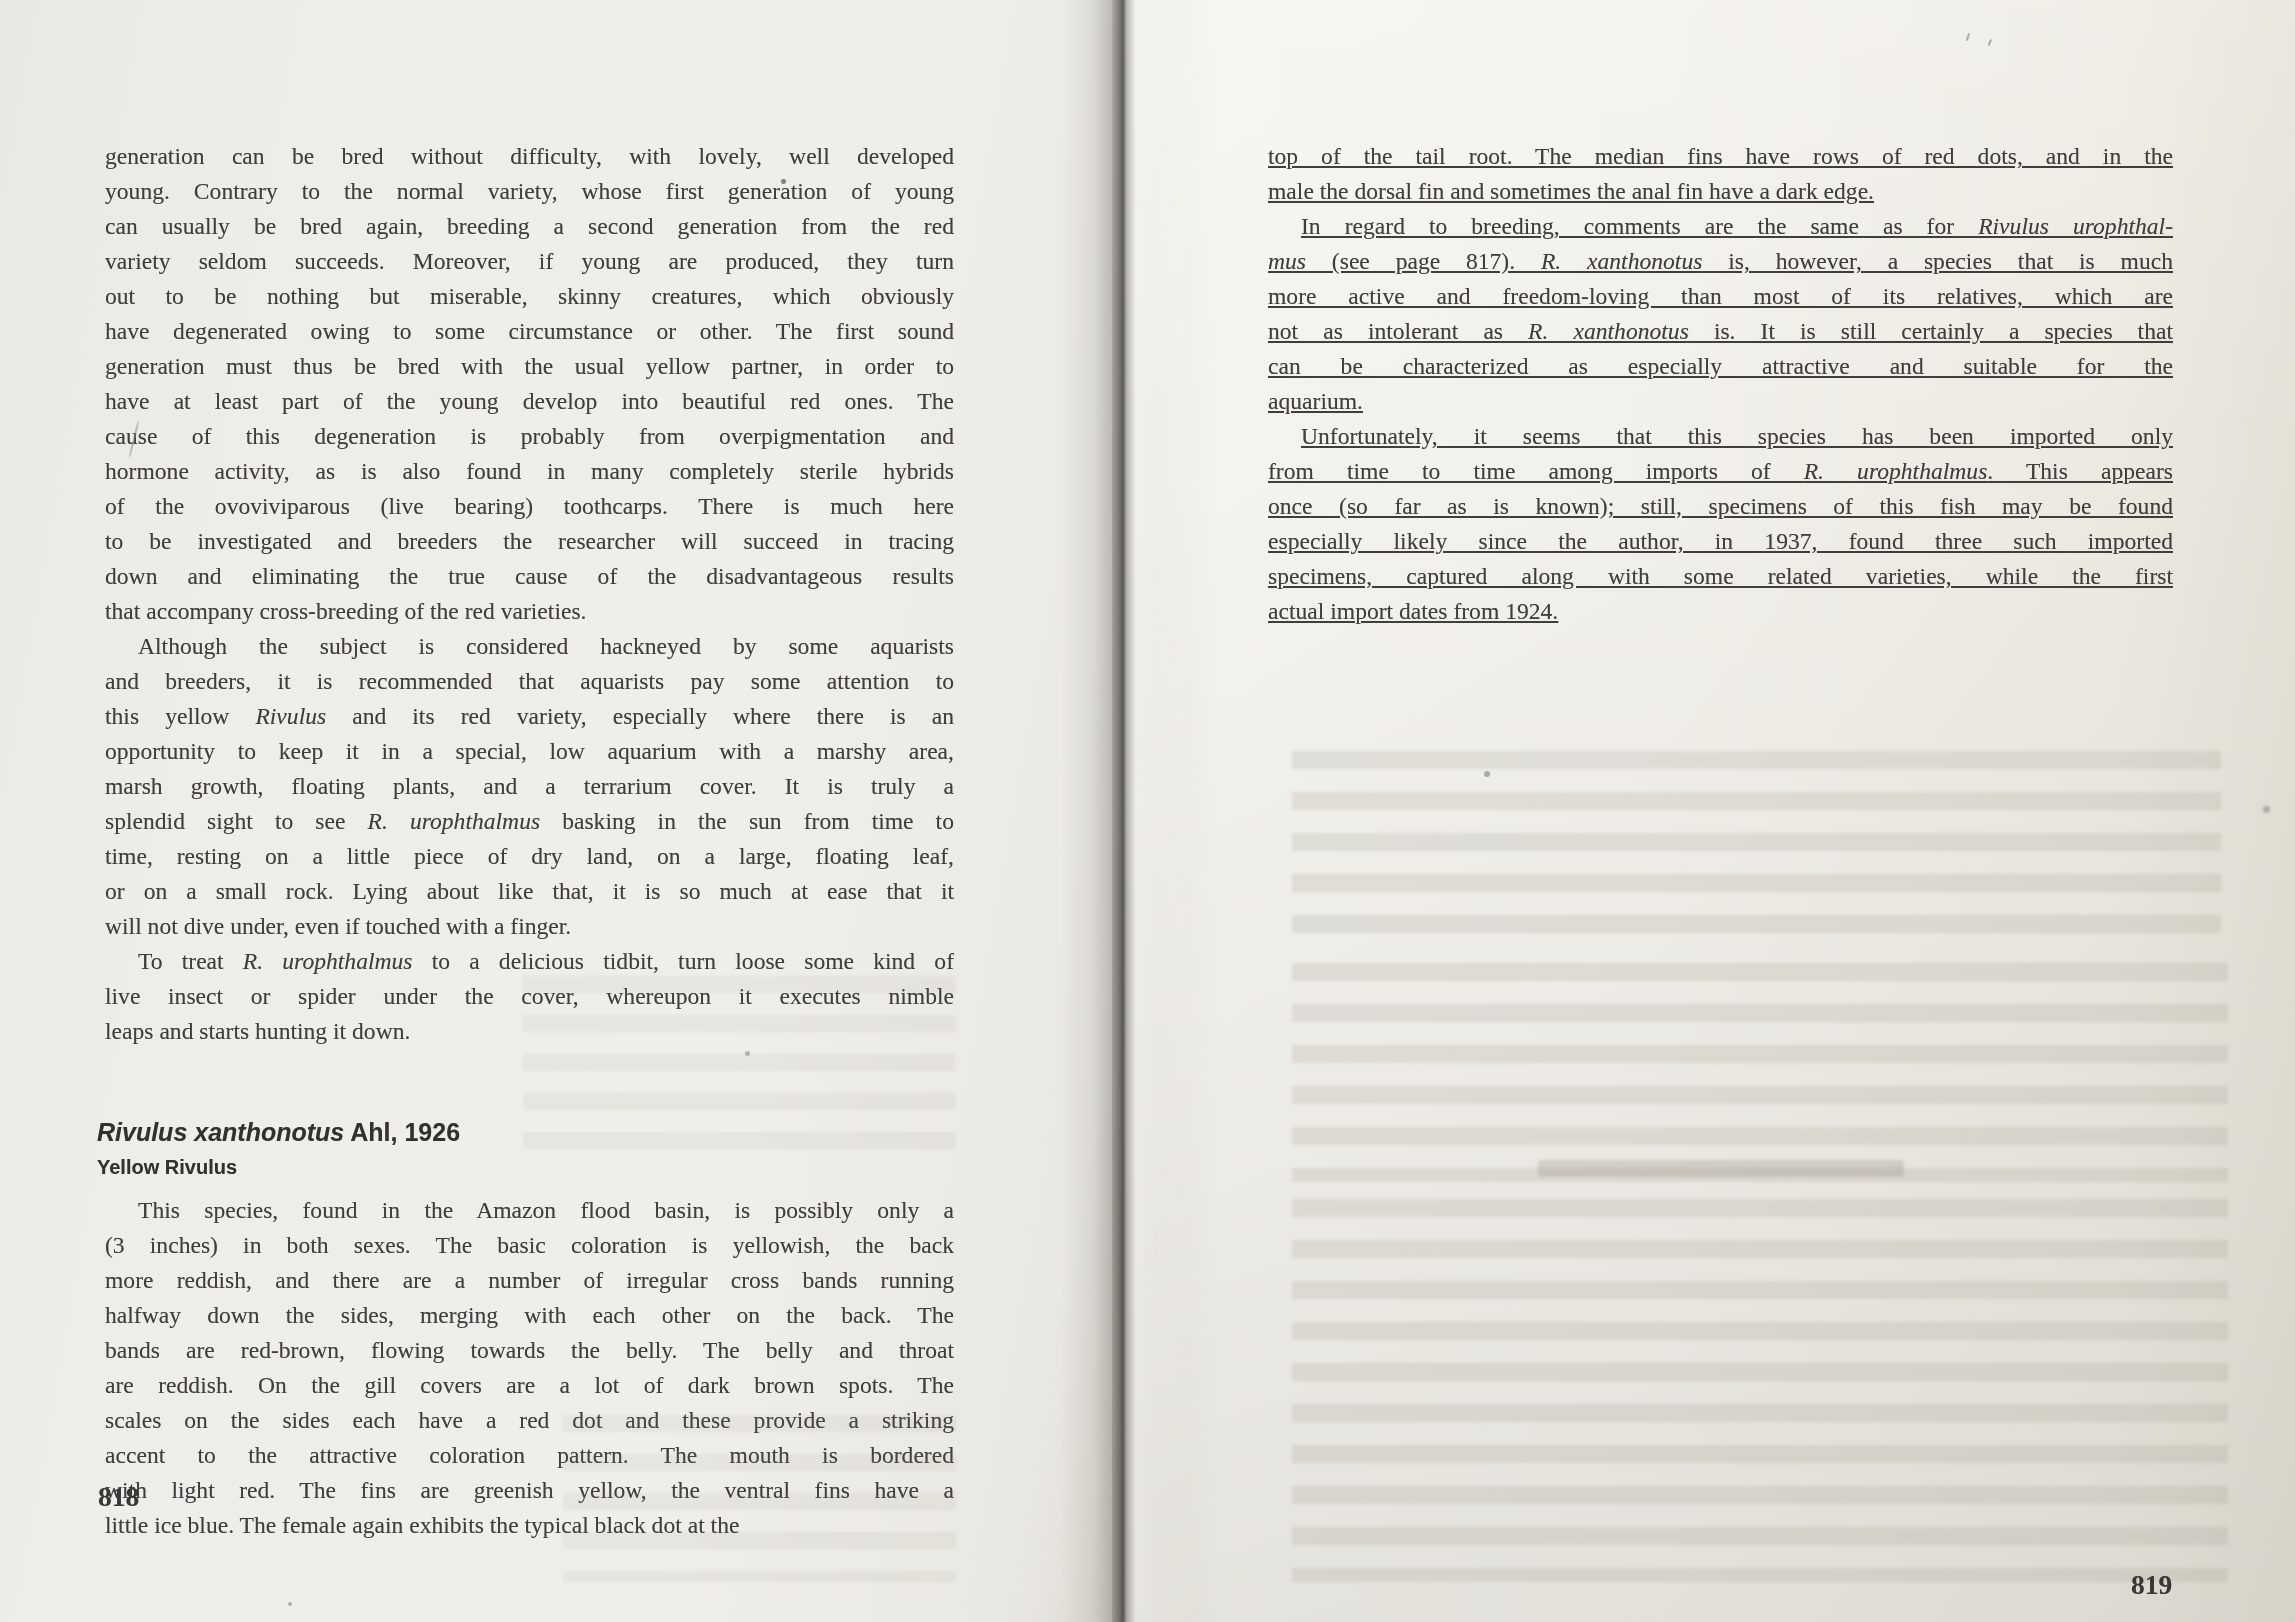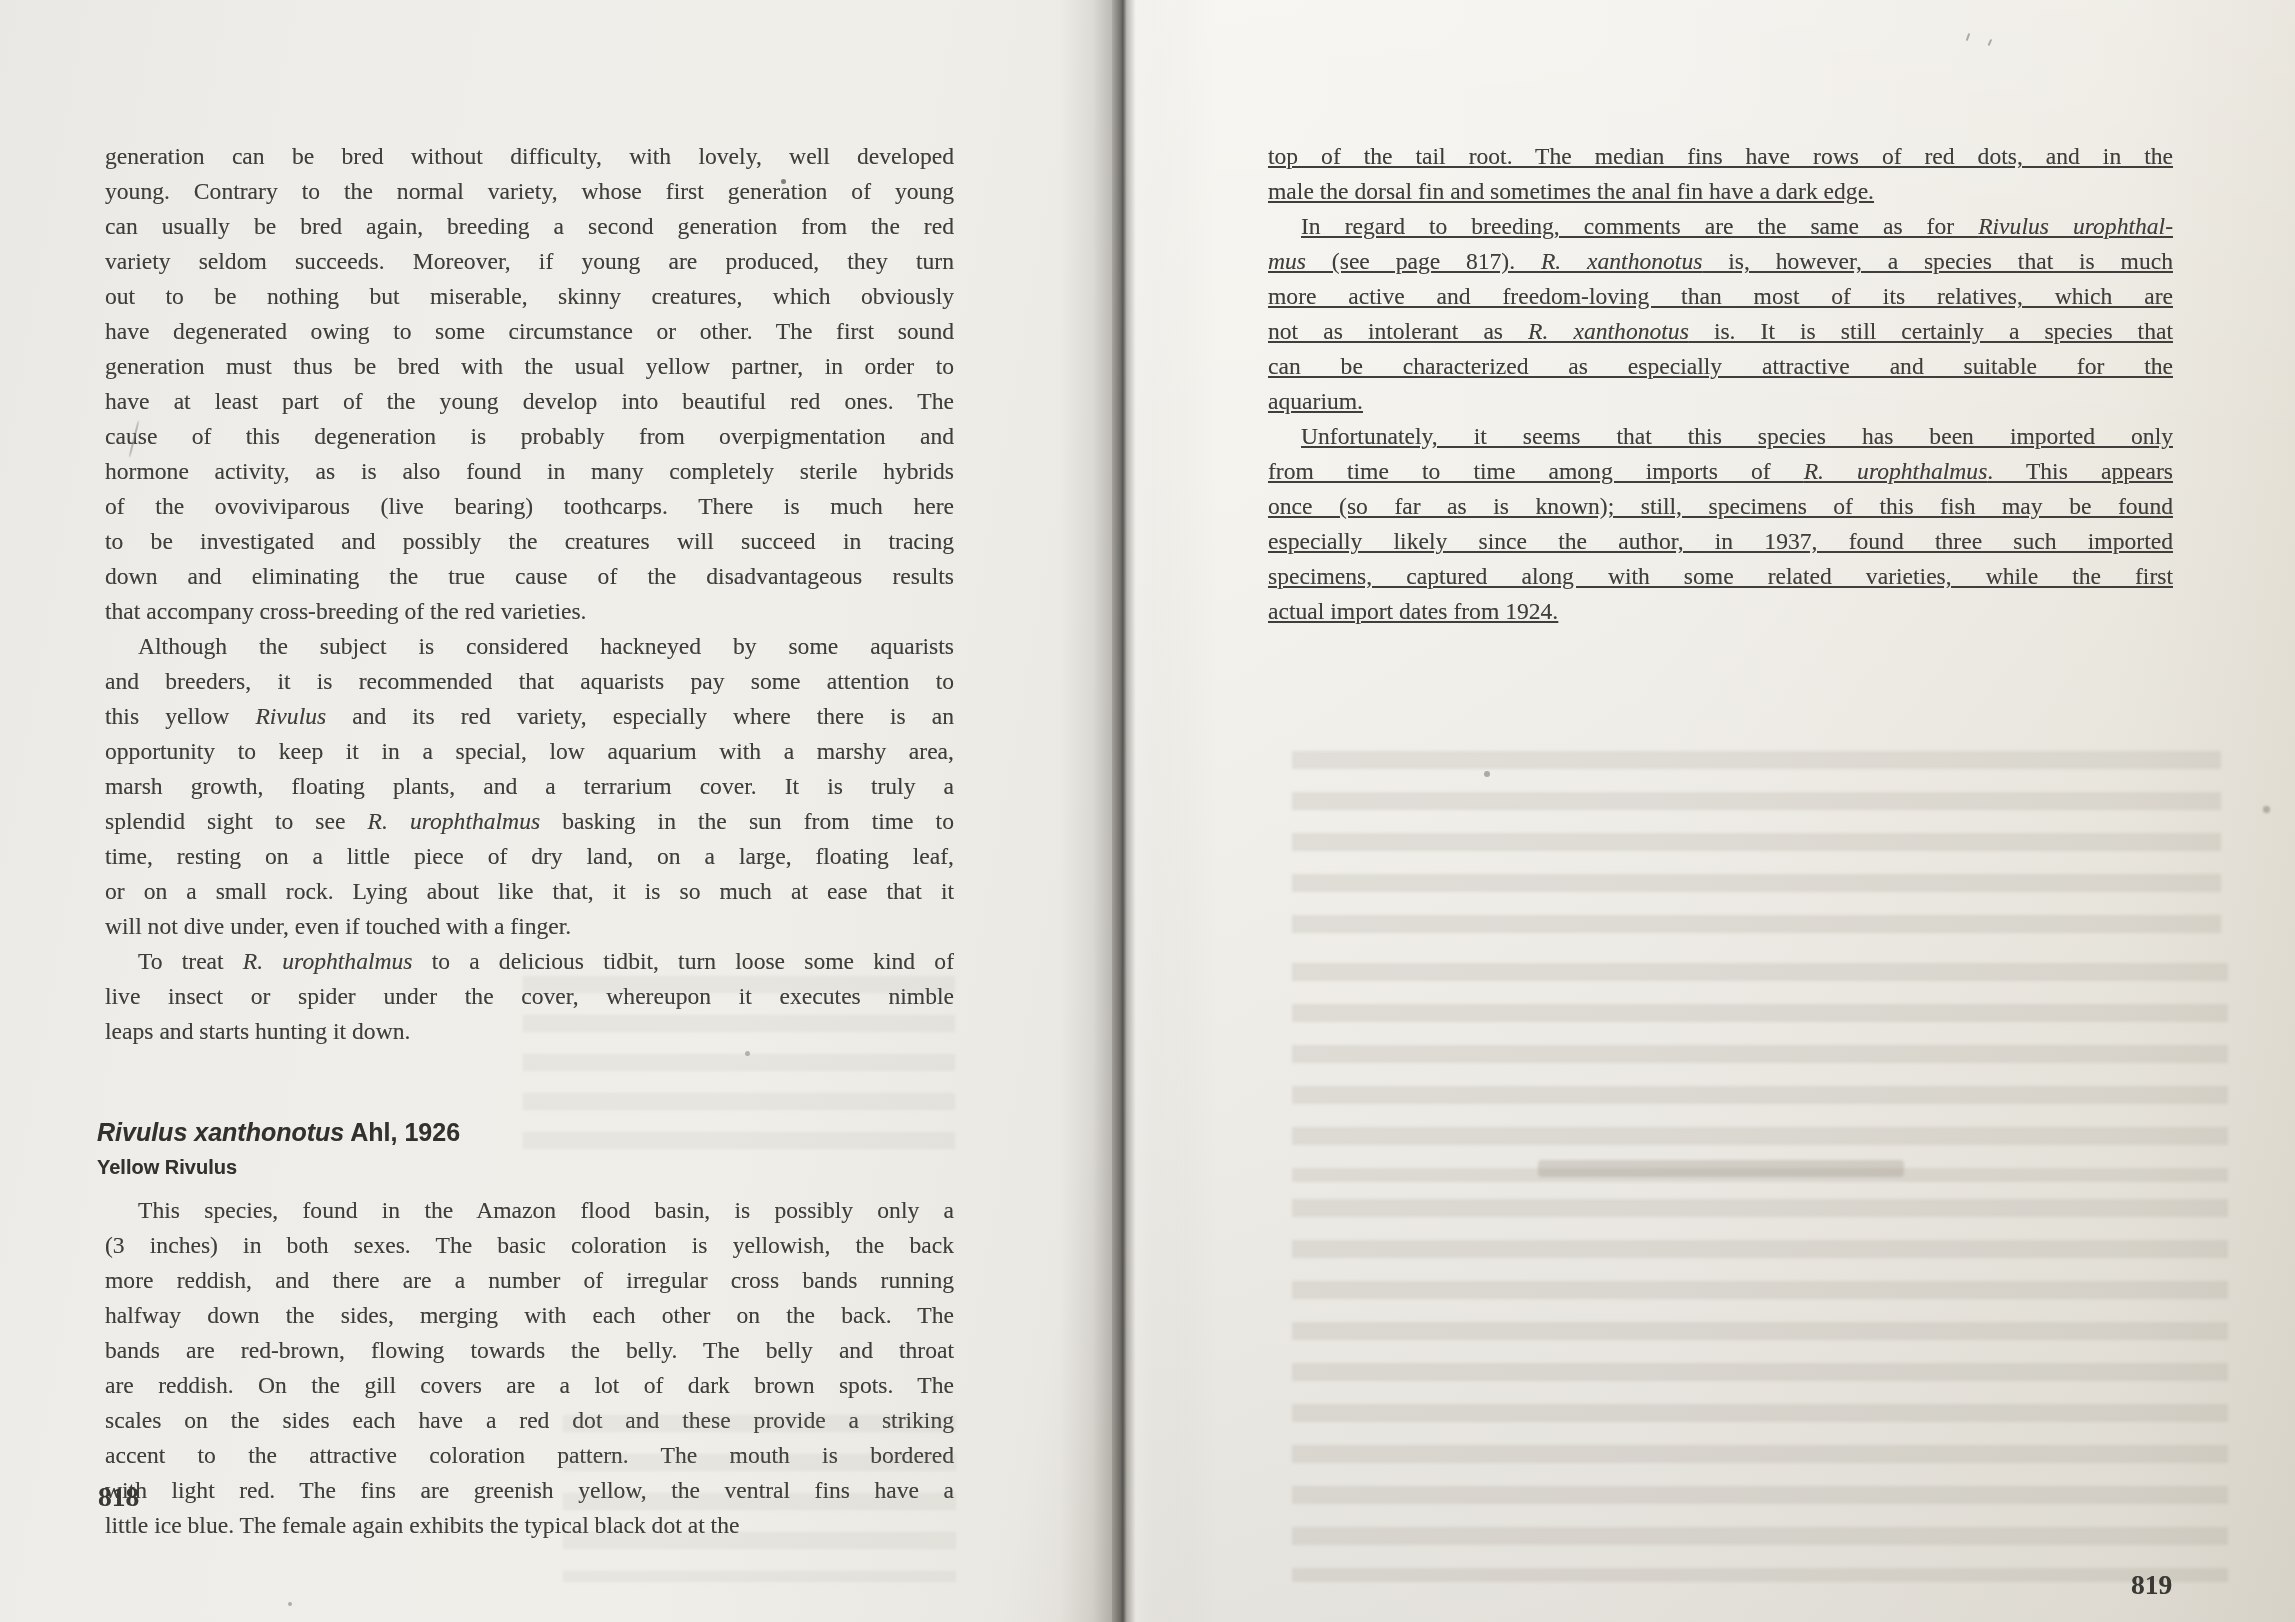--- a/index.html
+++ b/index.html
@@ -137,21 +137,21 @@
         <div class="tline"><span>young. Contrary to the normal variety, whose first generation of young</span></div>
         <div class="tline"><span>can usually be bred again, breeding a second generation from the red</span></div>
         <div class="tline"><span>variety seldom succeeds. Moreover, if young are produced, they turn</span></div>
         <div class="tline"><span>out to be nothing but miserable, skinny creatures, which obviously</span></div>
         <div class="tline"><span>have degenerated owing to some circumstance or other. The first sound</span></div>
         <div class="tline"><span>generation must thus be bred with the usual yellow partner, in order to</span></div>
         <div class="tline"><span>have at least part of the young develop into beautiful red ones. The</span></div>
         <div class="tline"><span>cause of this degeneration is probably from overpigmentation and</span></div>
         <div class="tline"><span>hormone activity, as is also found in many completely sterile hybrids</span></div>
         <div class="tline"><span>of the ovoviviparous (live bearing) toothcarps. There is much here</span></div>
-        <div class="tline"><span>to be investigated and possibly the creatures will succeed in tracing</span></div>
+        <div class="tline"><span>to be investigated and breeders the researcher will succeed in tracing</span></div>
         <div class="tline"><span>down and eliminating the true cause of the disadvantageous results</span></div>
         <div class="tline last"><span>that accompany cross-breeding of the red varieties.</span></div>
       </div>
     <div class="para">
         <div class="tline ind"><span>Although the subject is considered hackneyed by some aquarists</span></div>
         <div class="tline"><span>and breeders, it is recommended that aquarists pay some attention to</span></div>
         <div class="tline"><span>this yellow </span><span class="it">Rivulus</span><span> and its red variety, especially where there is an</span></div>
         <div class="tline"><span>opportunity to keep it in a special, low aquarium with a marshy area,</span></div>
         <div class="tline"><span>marsh growth, floating plants, and a terrarium cover. It is truly a</span></div>
         <div class="tline"><span>splendid sight to see </span><span class="it">R. urophthalmus</span><span> basking in the sun from time to</span></div>

